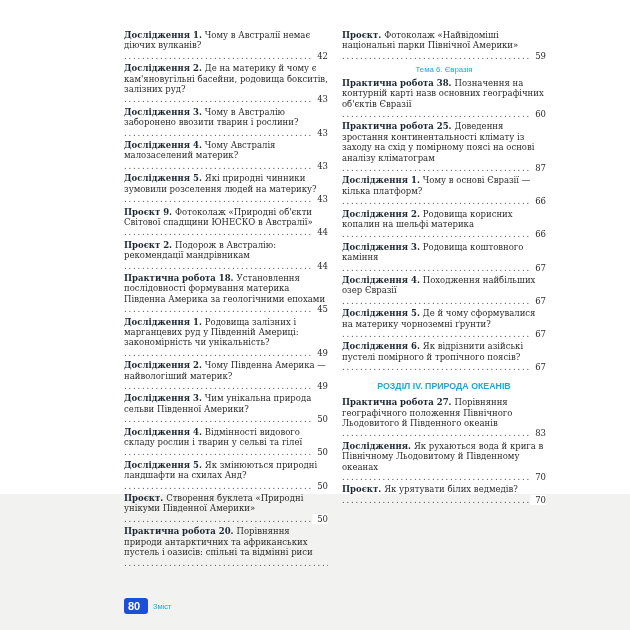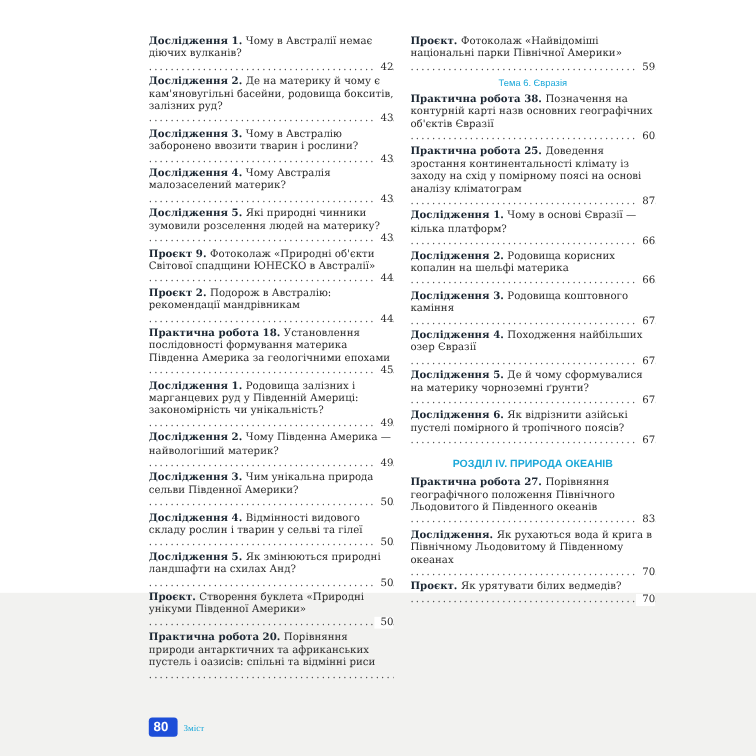--- a/index.html
+++ b/index.html
@@ -77,21 +77,21 @@
     font-family:"Liberation Sans","DejaVu Sans",sans-serif;
     font-weight:bold;
     font-size:11px;
     line-height:16px;
     padding:0 4px;
     border-radius:3px;
     min-width:16px;
     text-align:left;
   }
   .footer .pagelabel{
-    font-family:Liberation Serif, serif;
+    font-family:Liberation Sans, sans-serif;
     color:#1ba8d9;
     font-size:7.5px;
   }
 </style>
 </head>
 <body>
 
 <div class="page">
   <div class="columns">
     <div class="col">

